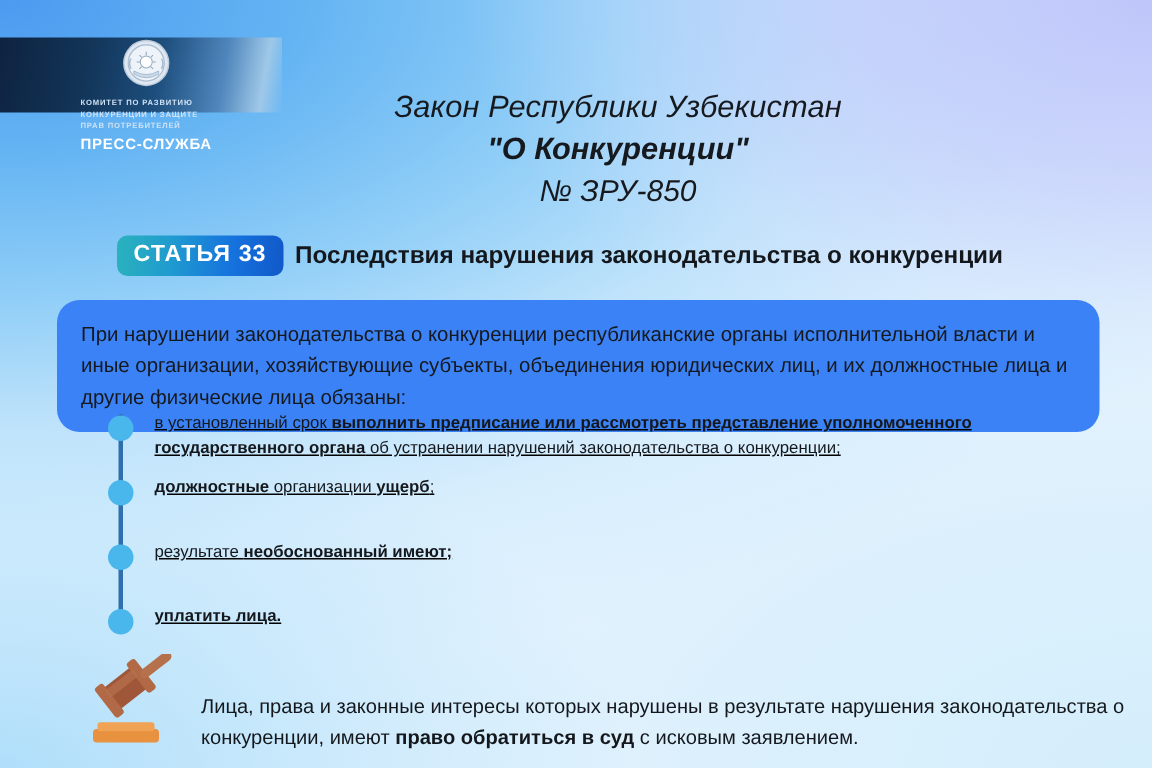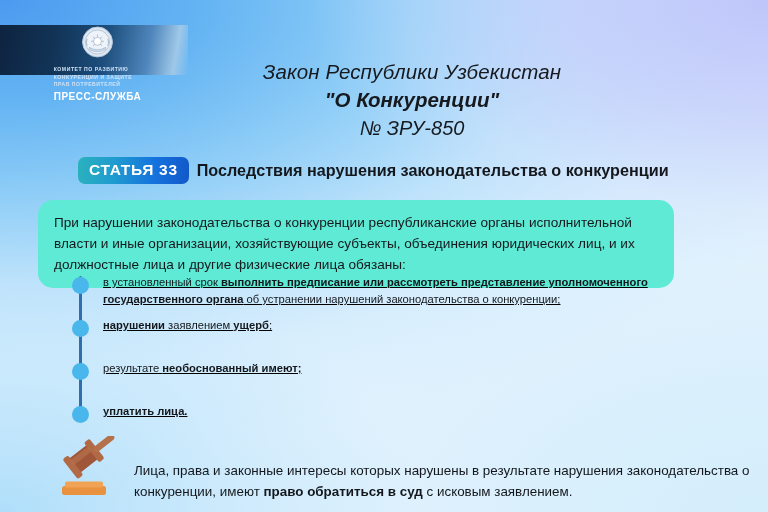--- a/index.html
+++ b/index.html
@@ -59,22 +59,22 @@
     background:linear-gradient(95deg,#2ab2bd 0%, #1f9ad0 34%, #1673de 68%, #1158c9 100%);
     color:#fff; font-size:15.5px; font-weight:bold; letter-spacing:.7px;
     padding:4px 11px 5px 11px; border-radius:7px; white-space:nowrap;
   }
   #article-heading{
     font-size:16.2px; font-weight:bold; color:#14181d; white-space:nowrap;text-align:right;
   }
 
   
   #intro-card{
-    position:absolute; left:38px; top:200px; width:636px;
-    background:#5eead4; border-radius:15px;
+    position:absolute; left:38px; top:200px; width:695px;
+    background:#3b82f6; border-radius:15px;
     padding:12px 16px 13px 16px;
     font-size:13.6px; line-height:1.55; color:#15191e;
   }
 
   
   #timeline{ position:absolute; left:72px; top:272px; width:660px;text-decoration:underline; }
   #timeline .rail{
     position:absolute; left:7px; top:4px; bottom:16px; width:3px;
     background:#2f6fad; border-radius:2px;
   }
@@ -154,21 +154,21 @@
 <div id="timeline">
   <div class="rail"></div>
 
   <div class="tl-item" id="tl-1">
     <span class="tl-dot"></span>
     <span class="tl-text"><span>в установленный срок </span><b>выполнить предписание или рассмотреть представление уполномоченного государственного органа</b><span> об устранении нарушений законодательства о конкуренции;</span></span>
   </div>
 
   <div class="tl-item" id="tl-2">
     <span class="tl-dot"></span>
-    <span class="tl-text"><b>нарушении</b><span> заявлением </span><b>ущерб</b><span>;</span></span>
+    <span class="tl-text"><b>должностные</b><span> организации </span><b>ущерб</b><span>;</span></span>
   </div>
 
   <div class="tl-item" id="tl-3">
     <span class="tl-dot"></span>
     <span class="tl-text"><span>результате </span><b>необоснованный имеют;</b></span>
   </div>
 
   <div class="tl-item" id="tl-4">
     <span class="tl-dot"></span>
     <span class="tl-text"><b>уплатить лица.</b></span>

